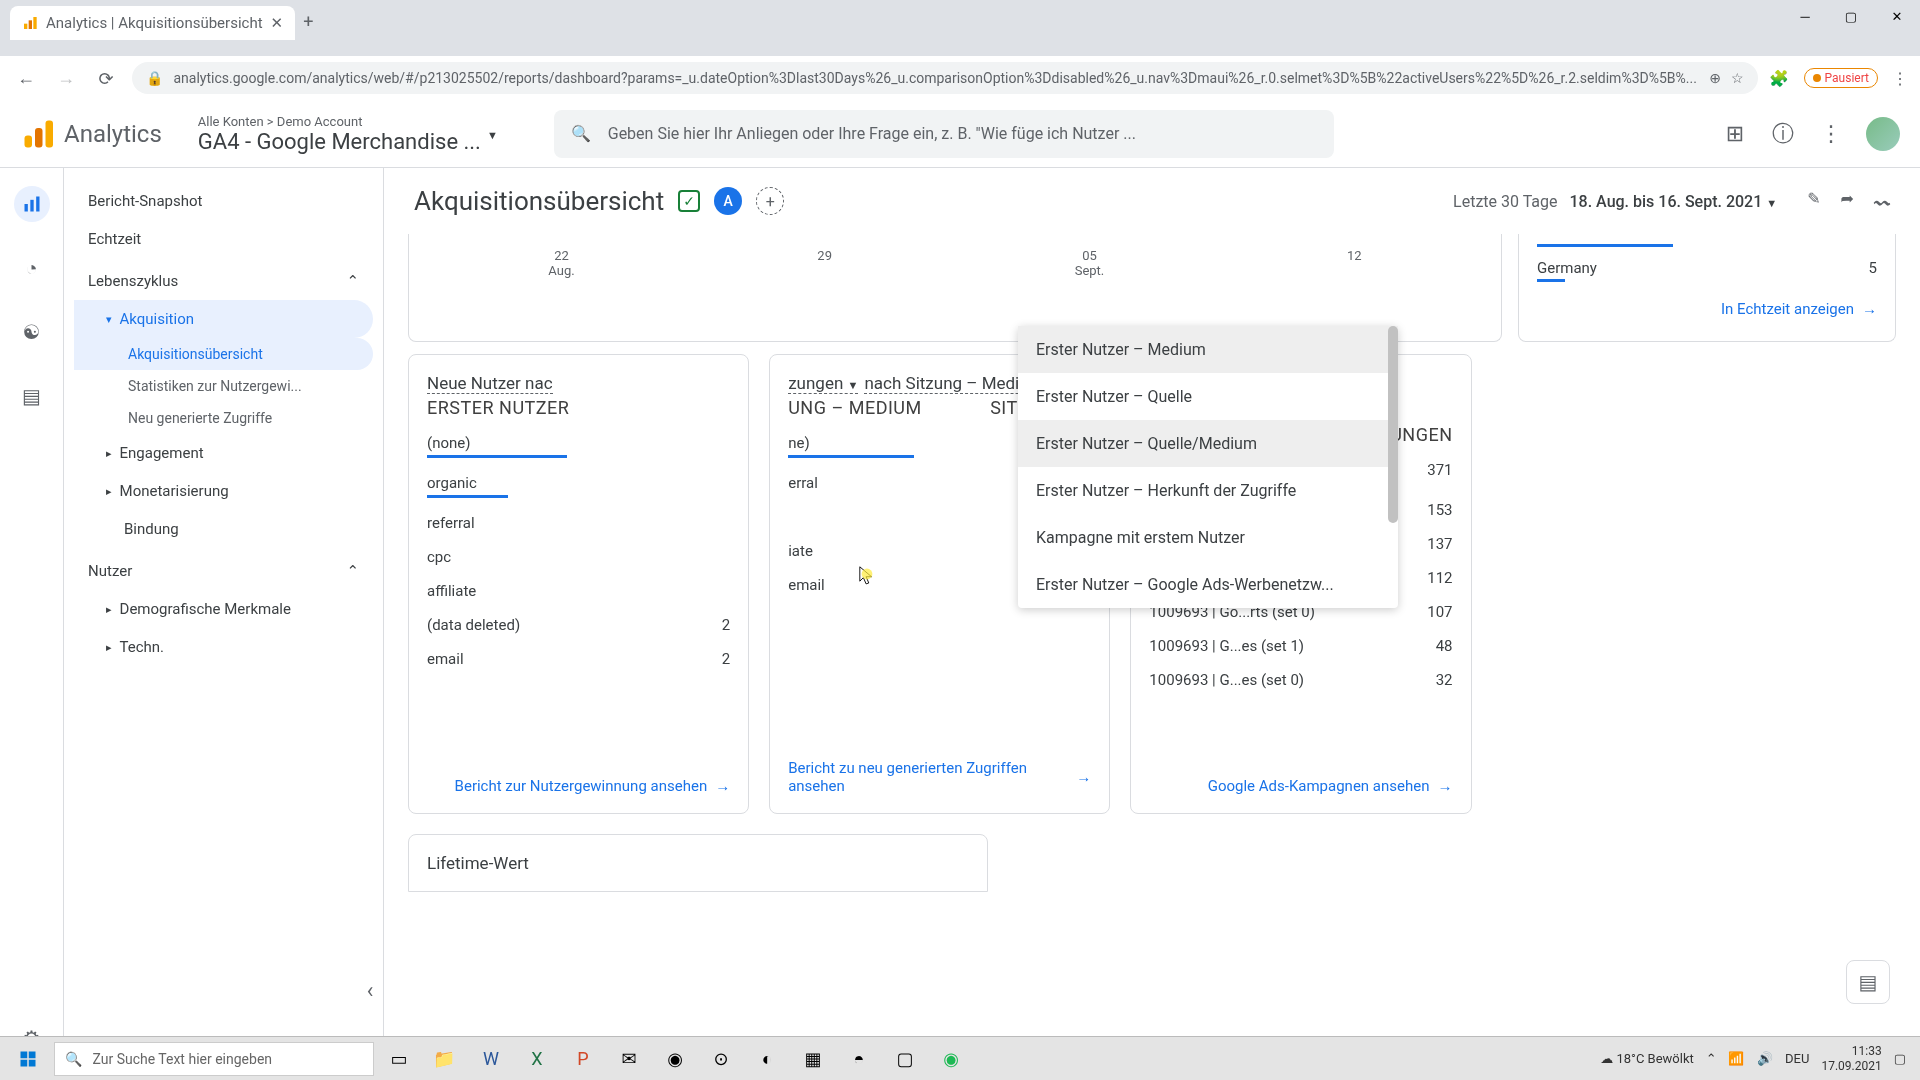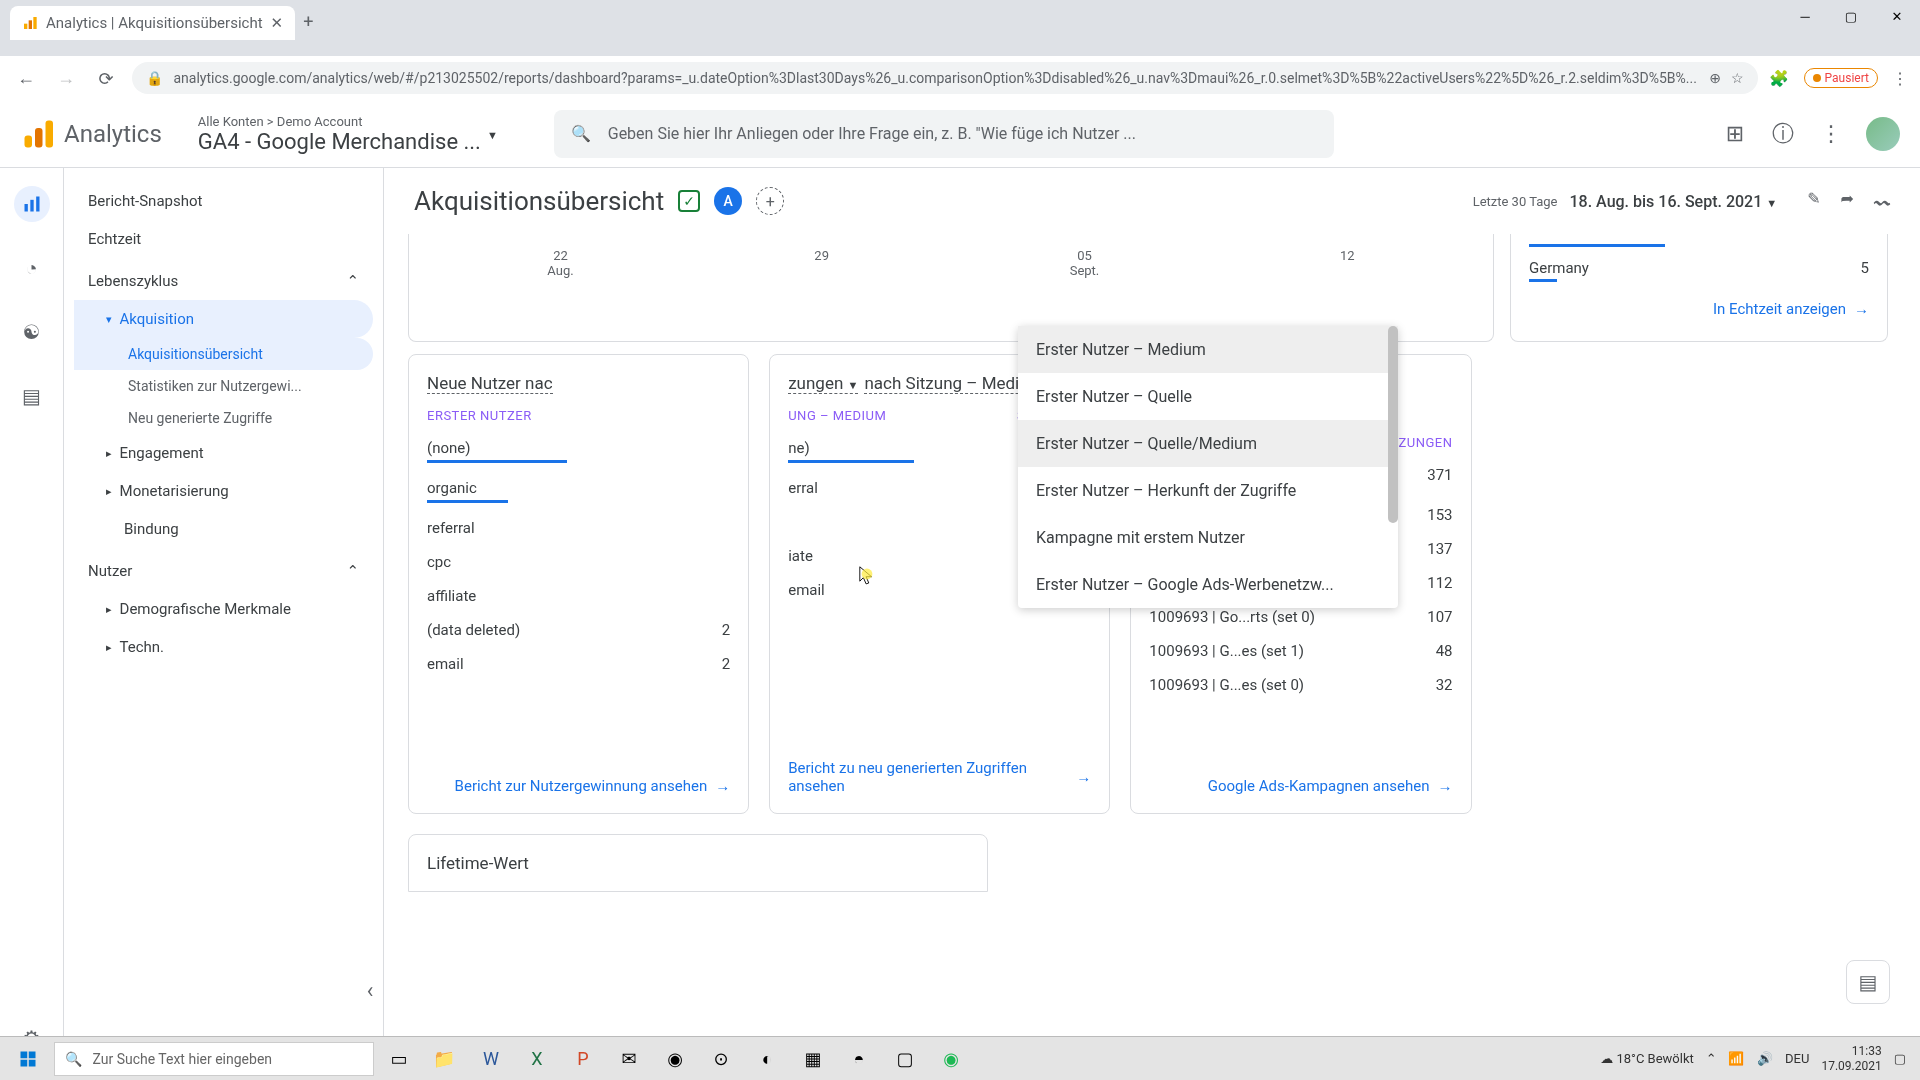--- a/index.html
+++ b/index.html
@@ -41,36 +41,36 @@
 .side-subsub{padding:8px 14px 8px 54px;font-size:14px;color:#5f6368;white-space:nowrap;overflow:hidden;text-overflow:ellipsis}
 .side-subsub.sel{color:#1a73e8;background:#e8f0fe;border-radius:0 24px 24px 0}
 .collapse-arrow{position:absolute;left:352px;bottom:72px;width:36px;height:36px;display:flex;align-items:center;justify-content:center;color:#5f6368;font-size:22px}
 .content{flex:1;background:#fff;overflow:hidden;position:relative}
 .content-header{display:flex;align-items:center;padding:18px 30px;gap:14px}
 .page-title{font-size:26px;color:#3c4043}
 .check-badge{width:22px;height:22px;border:2px solid #188038;border-radius:4px;display:flex;align-items:center;justify-content:center;color:#188038;font-size:14px}
 .compare-badge{width:28px;height:28px;border-radius:50%;background:#1a73e8;color:#fff;display:flex;align-items:center;justify-content:center;font-size:14px;font-weight:500}
 .add-compare{width:28px;height:28px;border-radius:50%;border:1px dashed #5f6368;display:flex;align-items:center;justify-content:center;color:#5f6368;font-size:16px}
 .date-area{margin-left:auto;display:flex;align-items:center;gap:12px}
-.date-label{font-size:13px;color:#5f6368}
+.date-label{font-size:16px;color:#5f6368}
 .date-range{font-size:16px;color:#3c4043;font-weight:500}
 .action-icons{display:flex;gap:20px;color:#5f6368;margin-left:18px}
 .cards-area{padding:0 24px;display:flex;gap:20px;position:relative}
-.chart-strip{position:absolute;top:0;left:24px;right:32px;height:108px;display:flex;gap:16px}
+.chart-strip{position:absolute;top:0;left:24px;right:24px;height:108px;display:flex;gap:16px}
 .chart-box{flex:1;border:1px solid #dadce0;border-radius:8px;border-top:none;border-radius:0 0 8px 8px;padding:8px 18px}
 .axis-dates{display:flex;justify-content:space-around;font-size:13px;color:#5f6368;margin-top:6px}
 .realtime-box{width:378px;border:1px solid #dadce0;border-radius:0 0 8px 8px;border-top:none;padding:10px 18px}
 .rt-row{display:flex;justify-content:space-between;font-size:15px;color:#3c4043;padding:6px 0}
 .rt-bar{height:3px;background:#1a73e8;width:28px;margin-top:2px}
 .rt-link{text-align:right;color:#1a73e8;font-size:15px;padding:12px 0;display:flex;justify-content:flex-end;align-items:center;gap:8px}
 .cards-row{display:flex;gap:20px;margin-top:120px}
 .card{flex:1;border:1px solid #dadce0;border-radius:8px;padding:18px;min-height:460px;display:flex;flex-direction:column;background:#fff}
 .card-title{font-size:17px;color:#3c4043;display:flex;gap:6px;flex-wrap:wrap}
 .dimension-link{border-bottom:1px dashed #5f6368}
-.table-header{display:flex;justify-content:space-between;font-size:13px;color:#8b5cf6;letter-spacing:0.5px;margin-top:14px;padding-bottom:8px}
+.table-header{display:flex;justify-content:space-between;font-size:18px;color:#404040;letter-spacing:0.5px;margin-top:3px;padding-bottom:8px}
 .data-row{display:flex;justify-content:space-between;padding:8px 0;font-size:15px;color:#3c4043}
 .data-label{position:relative}
 .data-bar{height:3px;background:#1a73e8;margin-top:3px}
 .card-link{margin-top:auto;color:#1a73e8;font-size:15px;display:flex;justify-content:flex-end;align-items:center;gap:8px}
 .dropdown{position:absolute;top:158px;left:634px;width:380px;background:#fff;box-shadow:0 2px 10px rgba(0,0,0,0.2);border-radius:4px;z-index:100}
 .dd-item{padding:14px 18px;font-size:16px;color:#3c4043;cursor:pointer}
 .dd-item.sel{background:#eeeeee}
 .dd-item.hov{background:#eeeeee}
 .dd-scroll{position:absolute;right:0;top:0;width:10px;height:70%;background:#c1c1c1;border-radius:5px}
 .lifetime-card{margin:20px 24px 0;border:1px solid #dadce0;border-radius:8px 8px 0 0;padding:18px;width:580px}

